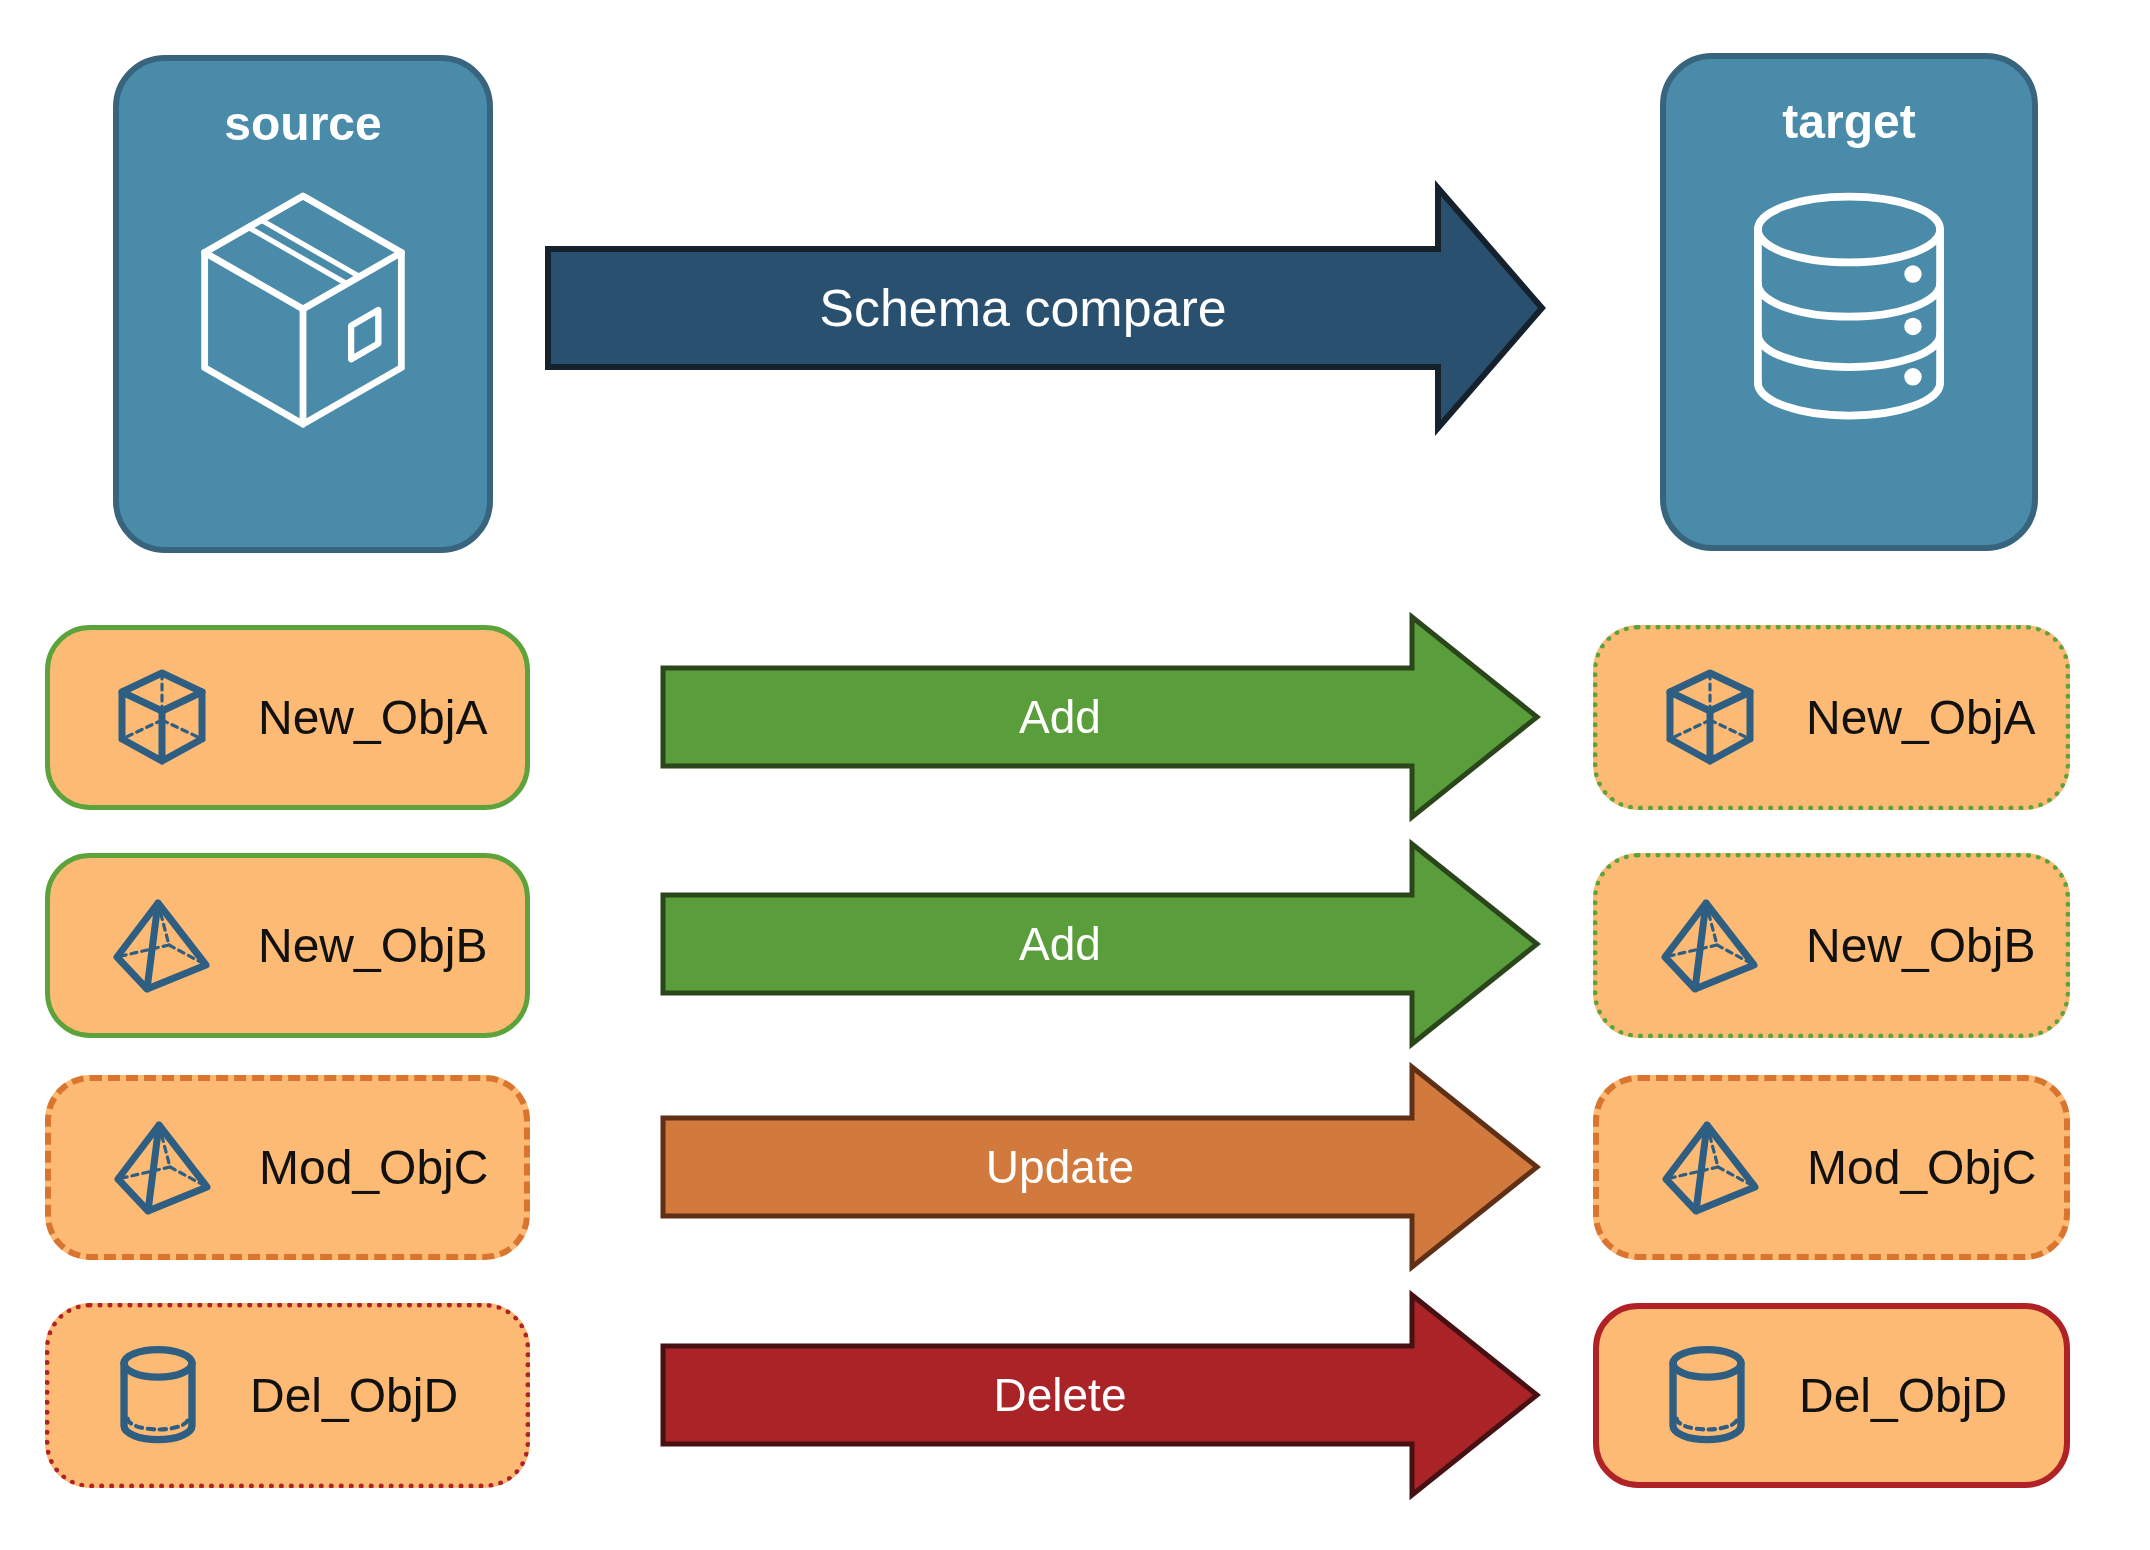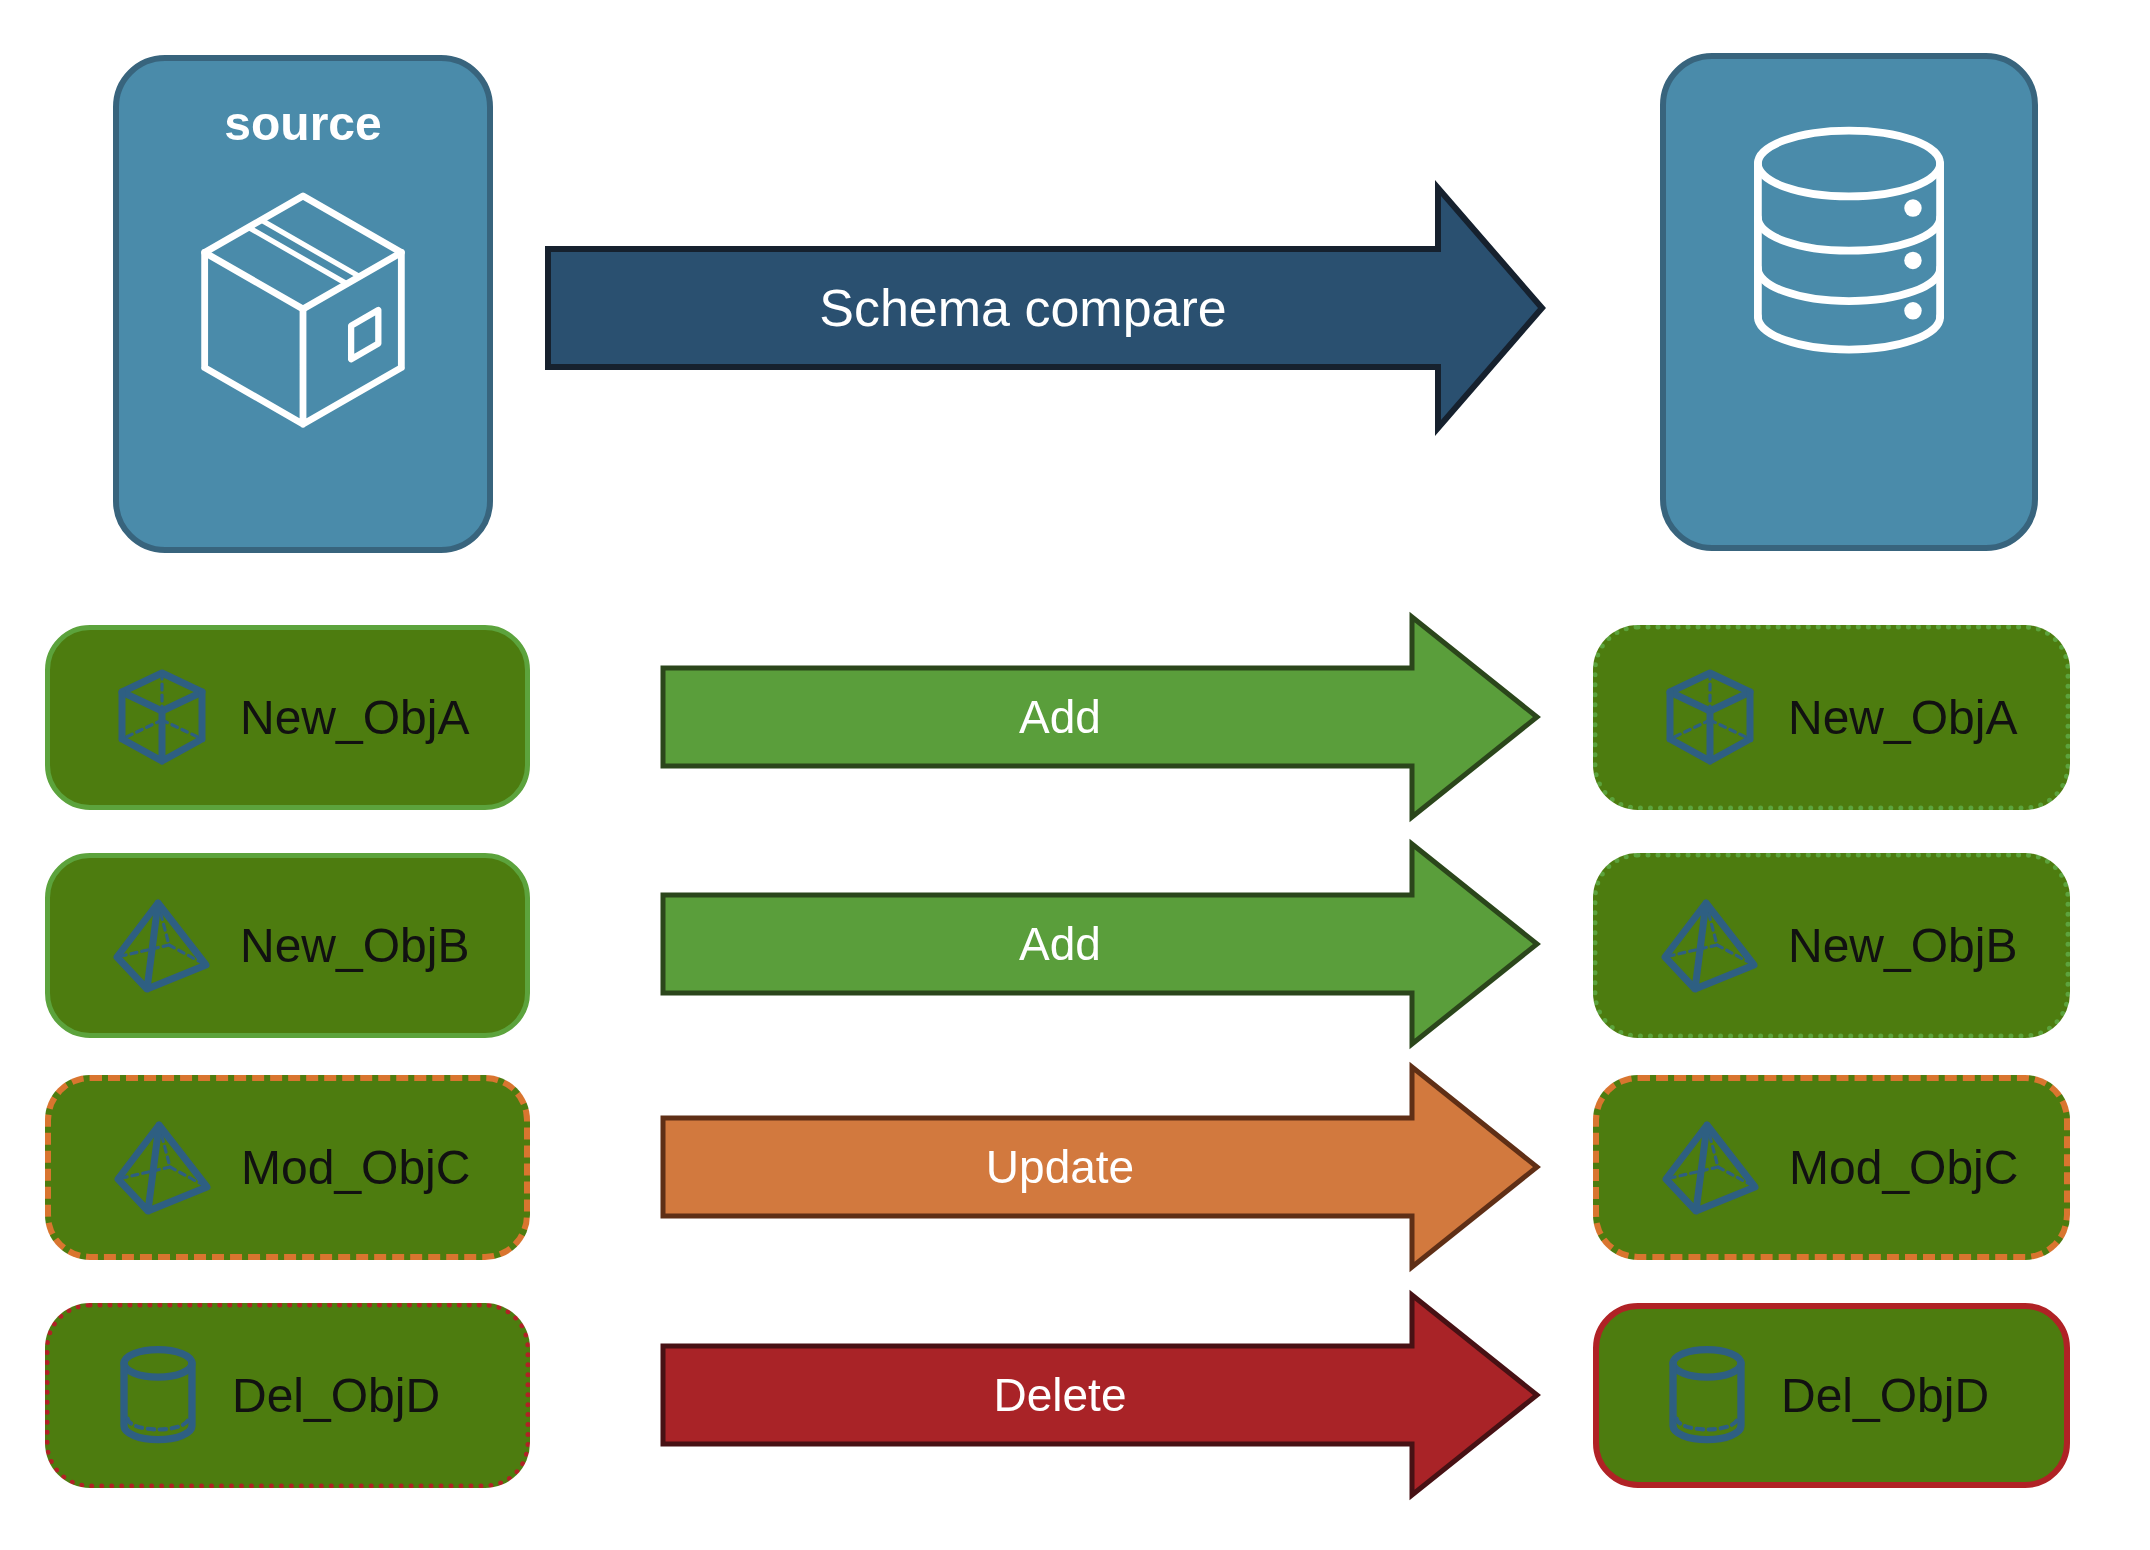--- a/index.html
+++ b/index.html
@@ -39,24 +39,24 @@
   .row-arrow text{font-size:46px;}
   .arrow-add polygon{fill:var(--add-fill);stroke:var(--add-border);}
   .arrow-update polygon{fill:var(--update-fill);stroke:var(--update-border);}
   .arrow-delete polygon{fill:var(--delete-fill);stroke:var(--delete-border);}
 
   
   .item-box{
     position:absolute;
     box-sizing:border-box;
     height:185px;
-    background:#4d7c0f;
+    background:#fdba74;
     border-radius:45px;
     display:flex;align-items:center;
-    padding-left:62px;gap:28px;
+    padding-left:62px;gap:46px;
   }
   .item-box.left{left:45px;width:485px;}
   .item-box.right{left:1593px;width:477px;}
   .b-green-solid {border:5px solid var(--green-line);}
   .b-green-dotted{border:5px dotted var(--green-line);}
   .b-orange-dashed{border:6px dashed var(--orange-line);align-items:center;}
   .b-red-dotted{border:5px dotted var(--red-line);}
   .b-red-solid {border:6px solid var(--red-line);}
   .item-label{font-size:48px;color:var(--label-color);white-space:nowrap;}
 
@@ -83,20 +83,21 @@
       </g>
     </svg>
   </div>
 
   <svg class="arrow-svg main-arrow" style="left:545px;top:185px;" width="1000" height="246" viewBox="0 0 1000 246">
     <polygon points="3,64 893,64 893,3 997,123 893,243 893,182 3,182"></polygon>
     <text x="478" y="141" text-anchor="middle">Schema compare</text>
   </svg>
 
   <div class="node target">
+    <div class="node-label">target</div>
     <svg class="node-icon" width="252" height="262" viewBox="0 0 260 270" style="margin-top:22px;">
       <g class="white-stroke" stroke-width="8">
         <ellipse cx="130" cy="54" rx="94" ry="34"></ellipse>
         <path d="M36,54 V212 M224,54 V212"></path>
         <path d="M36,212 A94,34 0 0 0 224,212"></path>
         <path d="M36,110 A94,34 0 0 0 224,110"></path>
         <path d="M36,162 A94,34 0 0 0 224,162"></path>
       </g>
       <g fill="#ffffff" stroke="none">
         <circle cx="196" cy="100" r="9"></circle>

